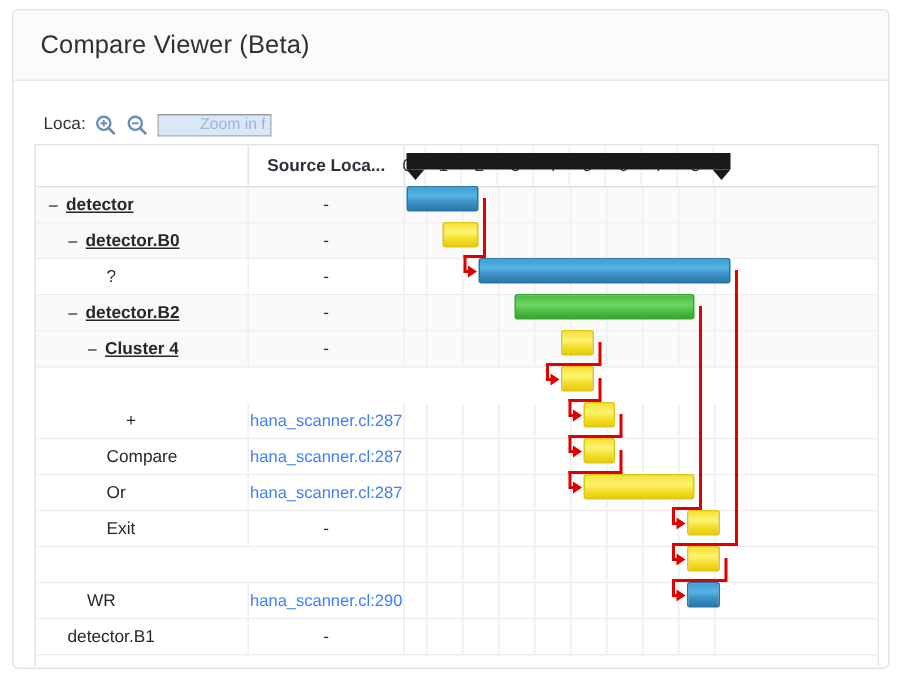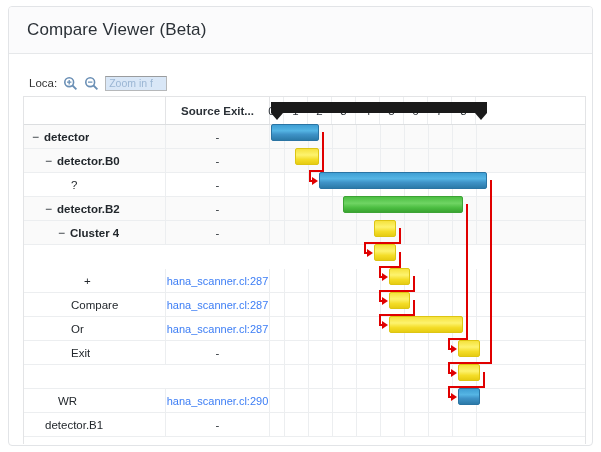--- a/index.html
+++ b/index.html
@@ -24,23 +24,23 @@
 
   
   .toolbar{
     height:26px;display:flex;align-items:center;gap:6px;
     padding-left:6px;box-sizing:border-box;
   }
   .toolbar-label{font-size:11.5px;color:#333;}
   .mag{width:15px;height:15px;position:relative;cursor:pointer;display:inline-block;}
   .mag svg{display:block;}
   .zoom-input{
-    width:62px;height:15px;border:1px solid #b6b8ba;border-top-color:#9a9c9e;
+    width:76px;height:15px;border:1px solid #b6b8ba;border-top-color:#9a9c9e;
     background:#d9e7f7;font-size:10.5px;color:#9bb6d4;
-    padding:0 3px;box-sizing:border-box;font-family:inherit;line-height:13px;
+    padding:0 3px;box-sizing:border-box;font-family:inherit;line-height:13px;text-align:right;
   }
   .zoom-input::placeholder{color:#9bb6d4;opacity:1;}
 
   
   .grid{
     position:absolute;left:0;top:26px;width:563px;height:348px;
     border:1px solid #e3e4e6;border-bottom:none;box-sizing:border-box;
     background:#fff;overflow:hidden;
   }
   .head-row{
@@ -73,21 +73,21 @@
   .row.shade{background:#fafafa;}
   .row.plain{background:#ffffff;}
   .cell-name{
     position:absolute;left:0;top:0;width:141px;height:100%;
     display:flex;align-items:center;font-size:11.5px;box-sizing:border-box;
   }
   .cell-name .twisty{
     margin-right:5px;font-size:12px;color:#2b3137;line-height:1;cursor:pointer;
   }
   .cell-name .nm{white-space:nowrap;overflow:hidden;text-overflow:ellipsis;}
-  .cell-name.bold .nm{font-weight:bold;}
+  .cell-name.bold .nm{font-weight:bold;text-decoration:underline;}
   .cell-src{
     position:absolute;left:141px;top:0;width:104px;height:100%;
     border-left:1px solid #eceef0;
     display:flex;align-items:center;justify-content:center;
     font-size:11px;box-sizing:border-box;
   }
   .cell-src a{color:#3d7ef5;text-decoration:none;cursor:pointer;}
   .cell-src .dash{color:#2b3137;font-size:11.5px;}
   .cell-tl{
     position:absolute;left:245px;top:0;right:0;height:100%;
@@ -156,21 +156,21 @@
           <line x1="4" y1="6.2" x2="8.4" y2="6.2" stroke="#6a8fb5" stroke-width="1.3"></line>
         </svg>
       </span>
       <input class="zoom-input" type="text" placeholder="Zoom in f" style="">
     </div>
 
     <div class="grid">
 
       <div class="head-row">
         <div class="col-name"></div>
-        <div class="col-src">Source Exit...</div>
+        <div class="col-src">Source Loca...</div>
         <div class="col-timeline" id="ruler">
             <div class="tick" style="left: -10px;">0</div>
             <div class="tick" style="left: 14px;">1</div>
             <div class="tick" style="left: 38px;">2</div>
             <div class="tick" style="left: 62px;">3</div>
             <div class="tick" style="left: 86px;">4</div>
             <div class="tick" style="left: 110px;">5</div>
             <div class="tick" style="left: 134px;">6</div>
             <div class="tick" style="left: 158px;">7</div>
             <div class="tick" style="left: 182px;">8</div>

